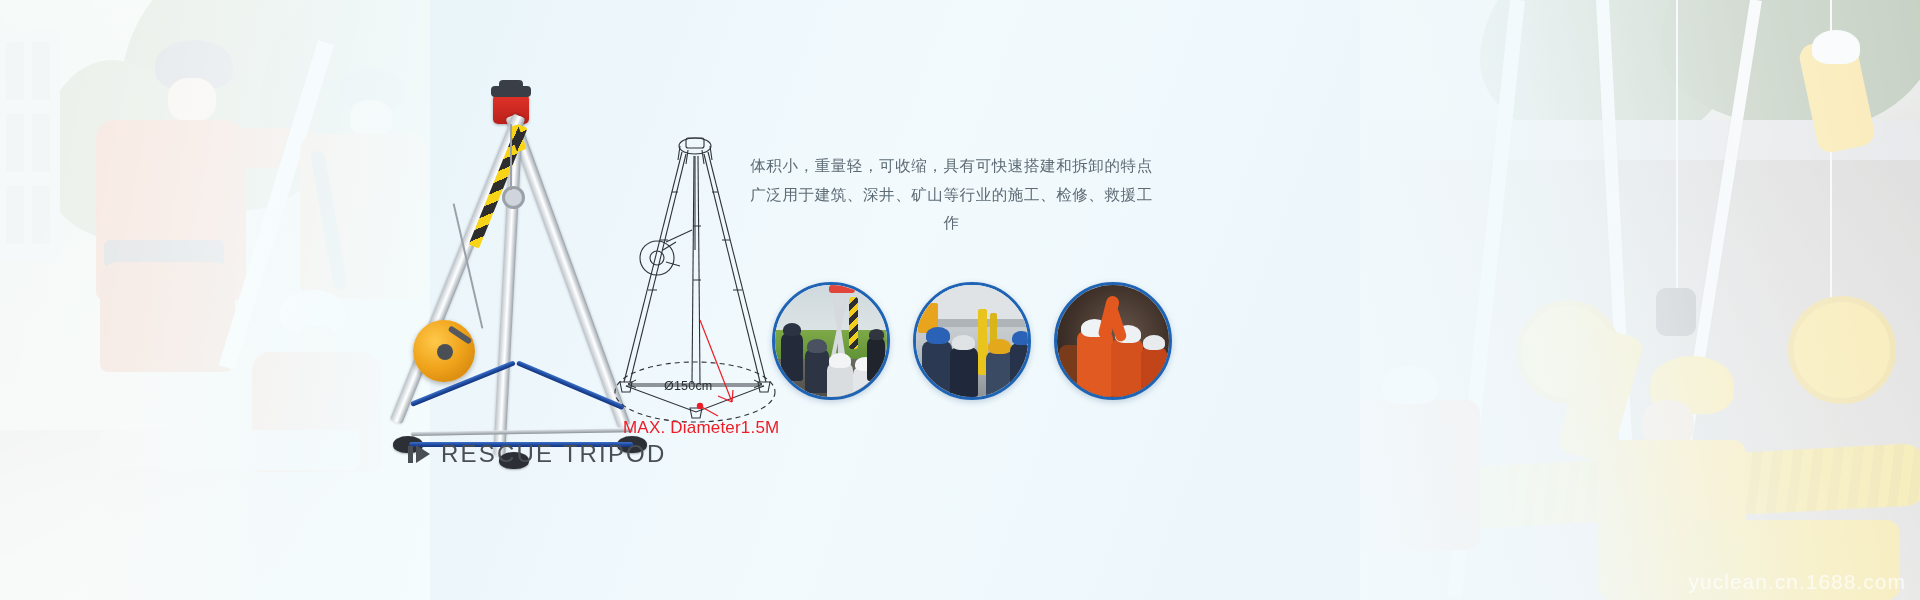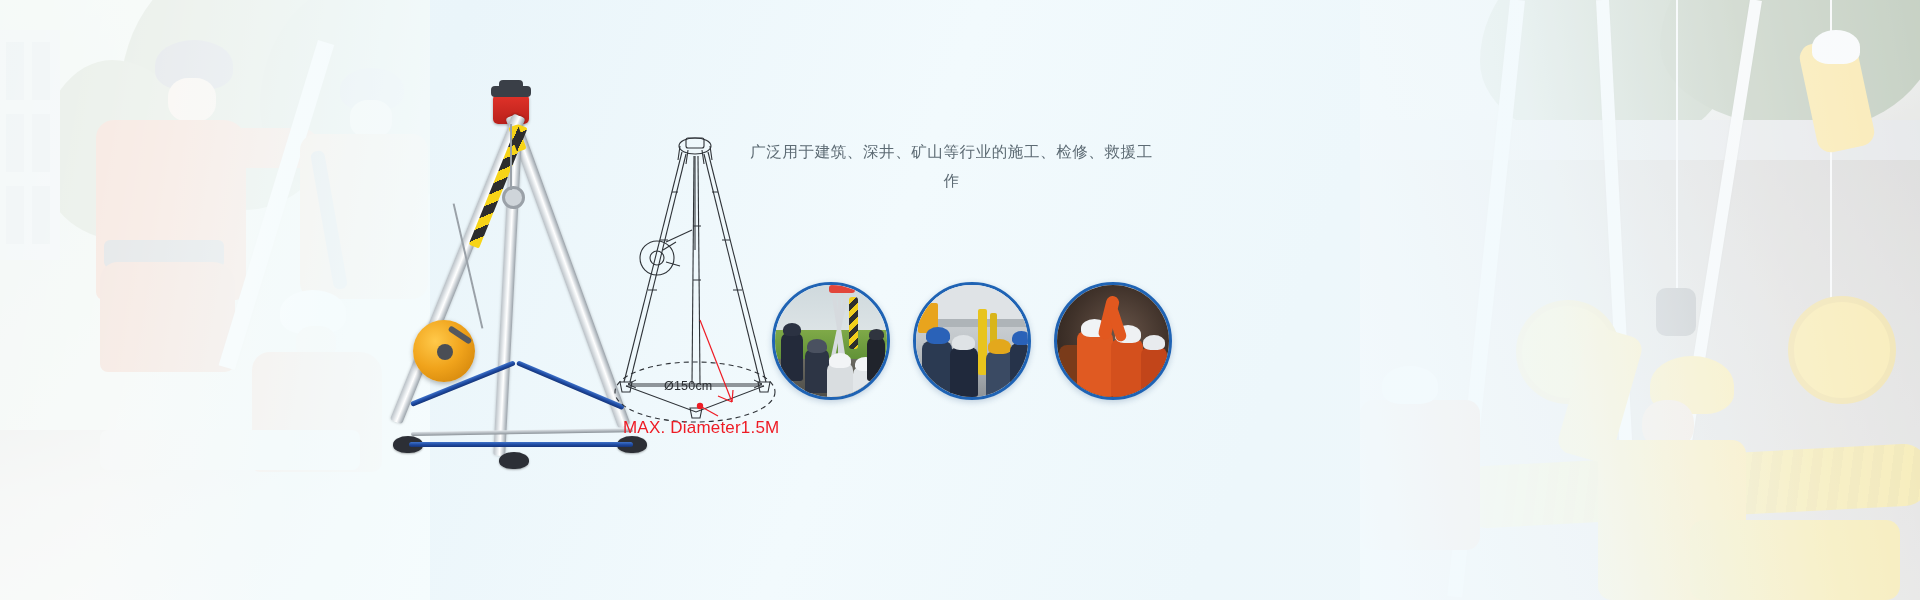--- a/index.html
+++ b/index.html
@@ -316,22 +316,30 @@
         <path d="M100 190 L132 272"></path>
         <path d="M132 272 L118 266 M132 272 L133 260"></path>
         <path d="M118 286 L100 276"></path>
       </g>
       <circle cx="100" cy="276" r="3.2" fill="#ee1c25"></circle>
     </svg>
   </div>
   <div class="dim-cm">Ø150cm</div>
   <div class="dim-max">MAX. Diameter1.5M</div>
 
+  <div class="caption">
+    <span class="cap-icon">
+      <span class="cap-bar"></span>
+        <span class="cap-tri"></span>
+    </span>
+    <span class="cap-text">RESCUE TRIPOD</span>
+  </div>
 
   <div class="textblock">
+    <div class="sub">体积小，重量轻，可收缩，具有可快速搭建和拆卸的特点</div>
     <div class="sub" style="margin-top:0;">广泛用于建筑、深井、矿山等行业的施工、检修、救援工作</div>
   </div>
 
   <div class="thumbs">
 
     <div class="thumb t1">
       <div class="sc">
         <div class="sky"></div>
           <div class="field"></div>
           <div class="grnd"></div>
@@ -382,14 +390,15 @@
         <div class="p" style="left:54px;top:54px;width:32px;height:58px;background:#d4501d;"></div>
         <div class="h" style="left:58px;top:40px;width:26px;height:18px;background:#eef1f3;"></div>
         <div class="p" style="left:84px;top:62px;width:26px;height:50px;background:#c2451a;"></div>
         <div class="h" style="left:86px;top:50px;width:22px;height:15px;background:#e8ebee;"></div>
         <div class="arm" style="left:60px;top:20px;width:11px;height:36px;transform:rotate(-18deg);"></div>
       </div>
     </div>
 
   </div>
 
+  <div class="watermark">yuclean.cn.1688.com</div>
 
 </div>
 
 </body></html>

